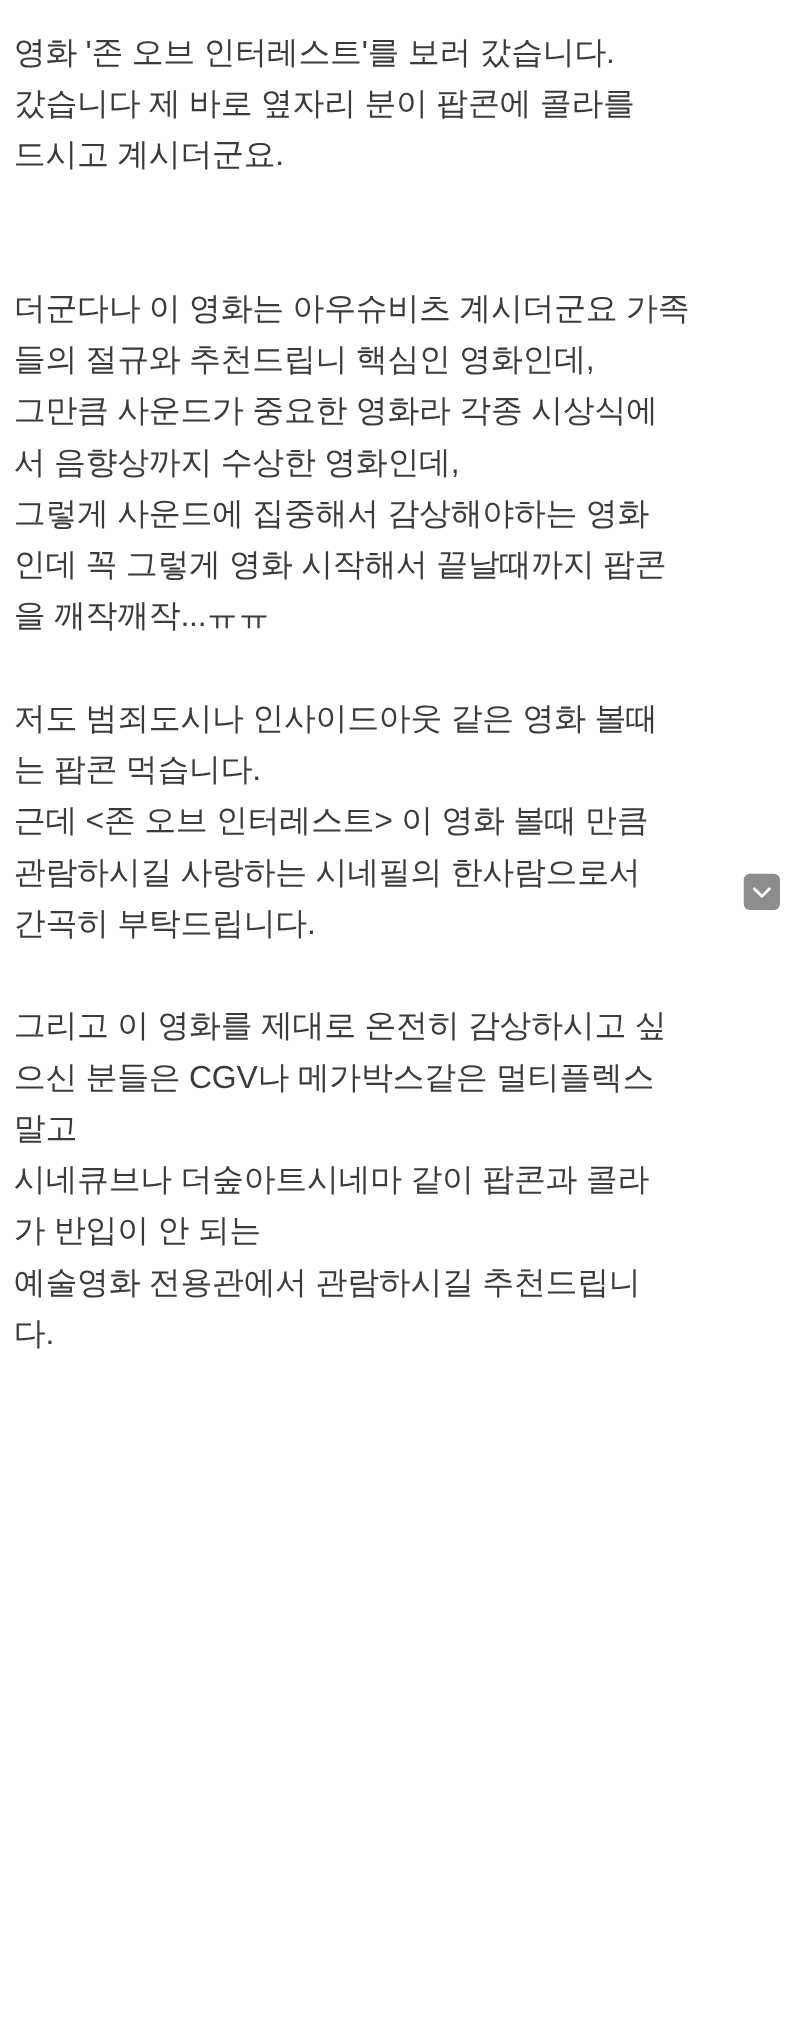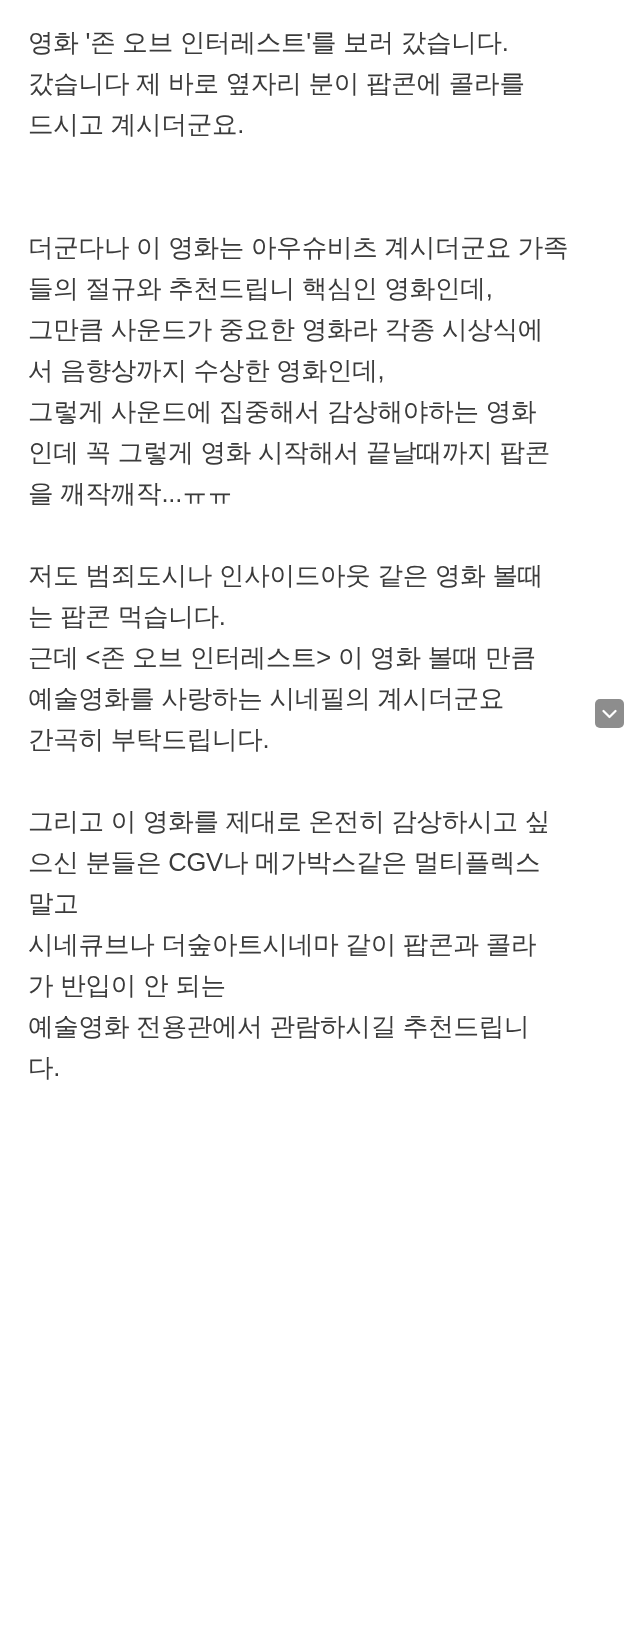--- a/index.html
+++ b/index.html
@@ -12,21 +12,21 @@
     min-height: 1626px;
     font-family: "Liberation Sans", sans-serif;
     -webkit-font-smoothing: antialiased;
   }
   .page {
     position: relative;
     width: 640px;
     min-height: 1626px;
     background: #ffffff;
     box-sizing: border-box;
-    padding: 22px 26px 20px 28px;
+    padding: 22px 26px 20px 11px;
   }
   .post-body {
     color: #3b3b3b;
     font-size: 25.5px;
     line-height: 41px;
     letter-spacing: -0.2px;
     word-break: keep-all;
   }
   .para {
     margin: 0;
@@ -83,21 +83,21 @@
       <span class="line">인데 꼭 그렇게 영화 시작해서 끝날때까지 팝콘</span>
       <span class="line">을 깨작깨작...ㅠㅠ</span>
     </p>
 
     <div class="spacer"></div>
 
     <p class="para">
       <span class="line">저도 범죄도시나 인사이드아웃 같은 영화 볼때</span>
       <span class="line">는 팝콘 먹습니다.</span>
       <span class="line">근데 &lt;존 오브 인터레스트&gt; 이 영화 볼때 만큼</span>
-      <span class="line">예술영화를 사랑하는 시네필의 계시더군요</span>
+      <span class="line">관람하시길 사랑하는 시네필의 한사람으로서</span>
       <span class="line">간곡히 부탁드립니다.</span>
     </p>
 
     <div class="spacer"></div>
 
     <p class="para">
       <span class="line">그리고 이 영화를 제대로 온전히 감상하시고 싶</span>
       <span class="line">으신 분들은 CGV나 메가박스같은 멀티플렉스</span>
       <span class="line">말고</span>
       <span class="line">시네큐브나 더숲아트시네마 같이 팝콘과 콜라</span>

